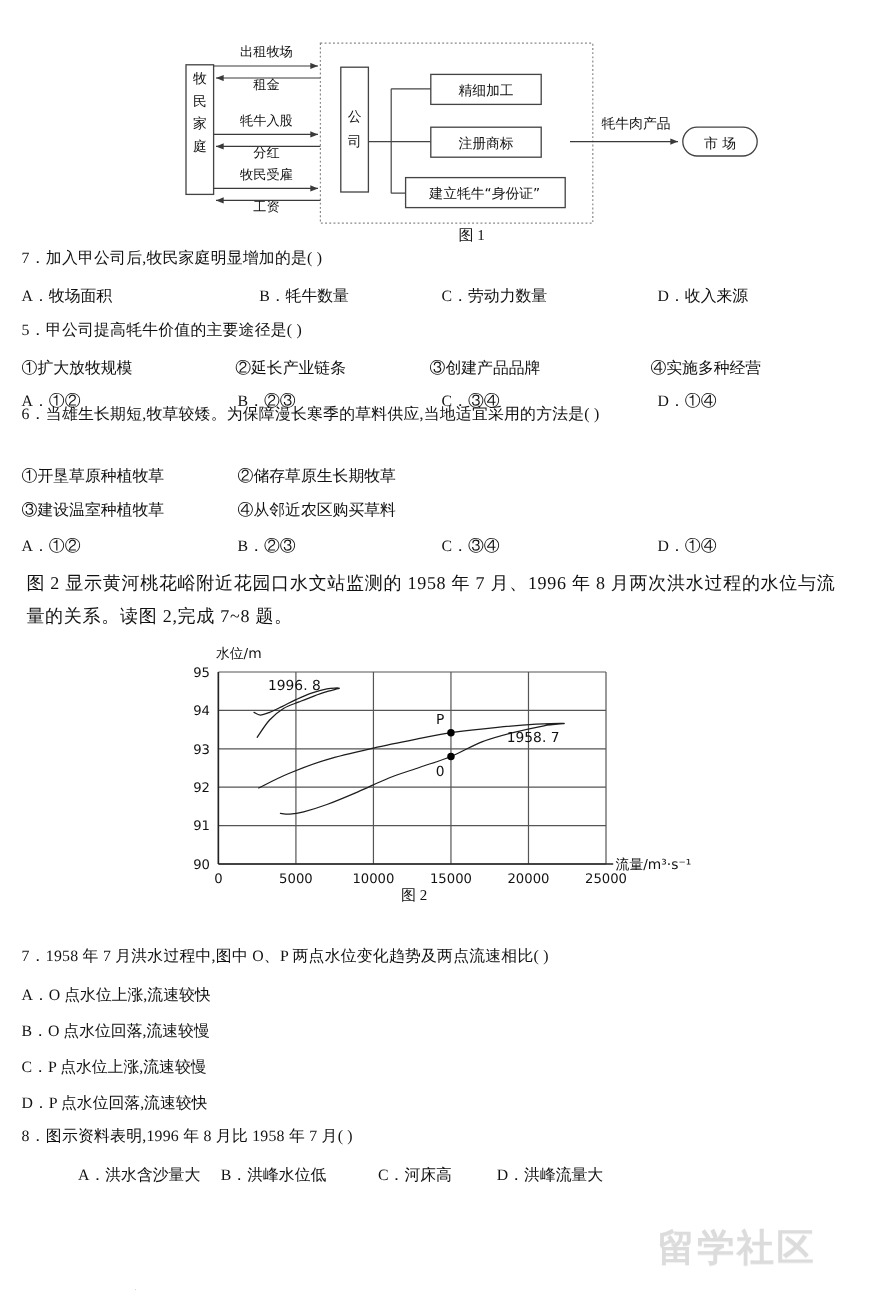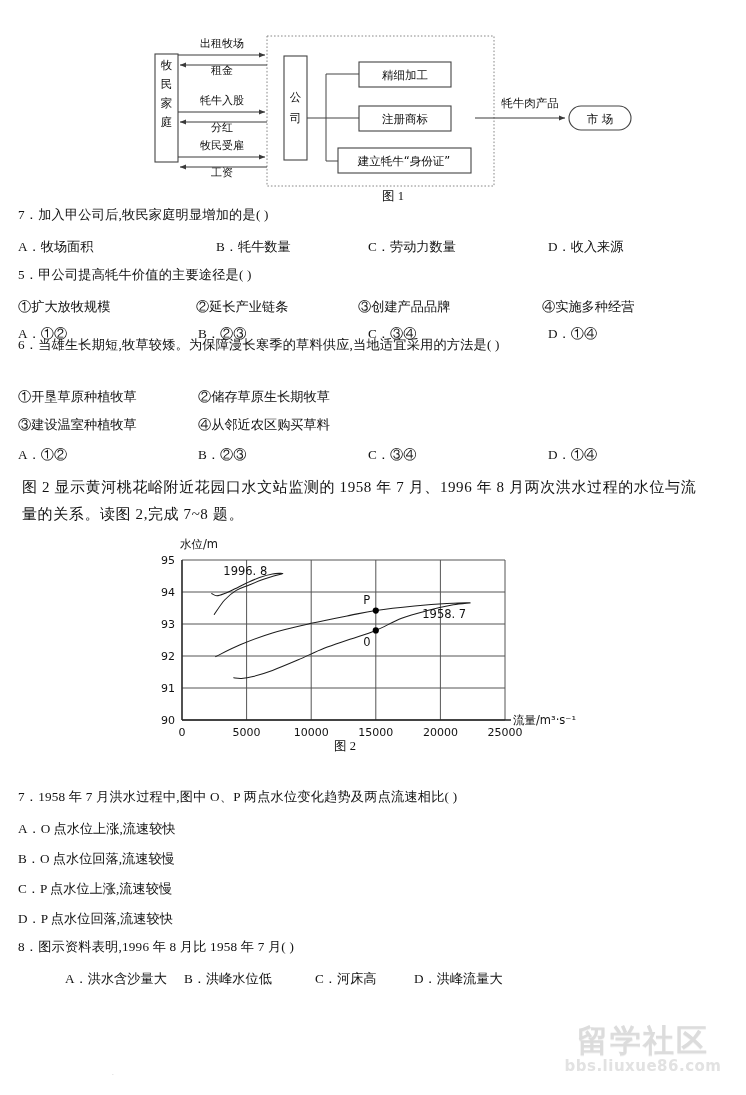--- a/index.html
+++ b/index.html
@@ -74,21 +74,21 @@
   }
   #figure2 svg { display: block; }
 
   
   #watermark {
     position: absolute;
     right: 8px;
     bottom: 8px;
     width: 190px;
     height: 64px;
-    text-align: center;
+    text-align: left;
     user-select: none;
   }
   #watermark .wm-main {
     font-family: "DejaVu Sans", sans-serif;
     font-size: 31px;
     font-weight: bold;
     color: #dcdcdc;
     letter-spacing: 2px;
     line-height: 34px;
     text-shadow: 0 1px 0 #f2f2f2;
@@ -301,17 +301,16 @@
   </div>
   <div class="opt-row" style="top:970px;">
     <span class="opt" style="left:0px;margin-left:47px;">A．洪水含沙量大</span>
     <span class="opt" style="left:166px;">B．洪峰水位低</span>
     <span class="opt" style="left:297px;text-align:center;">C．河床高</span>
     <span class="opt" style="left:396px;">D．洪峰流量大</span>
   </div>
 
   <div id="watermark">
     <div class="wm-main">留学社区</div>
-    <div class="wm-sub">bbs.liuxue86.com</div>
   </div>
   <div class="tiny-mark">.</div>
 
 </div>
 
 </body></html>

